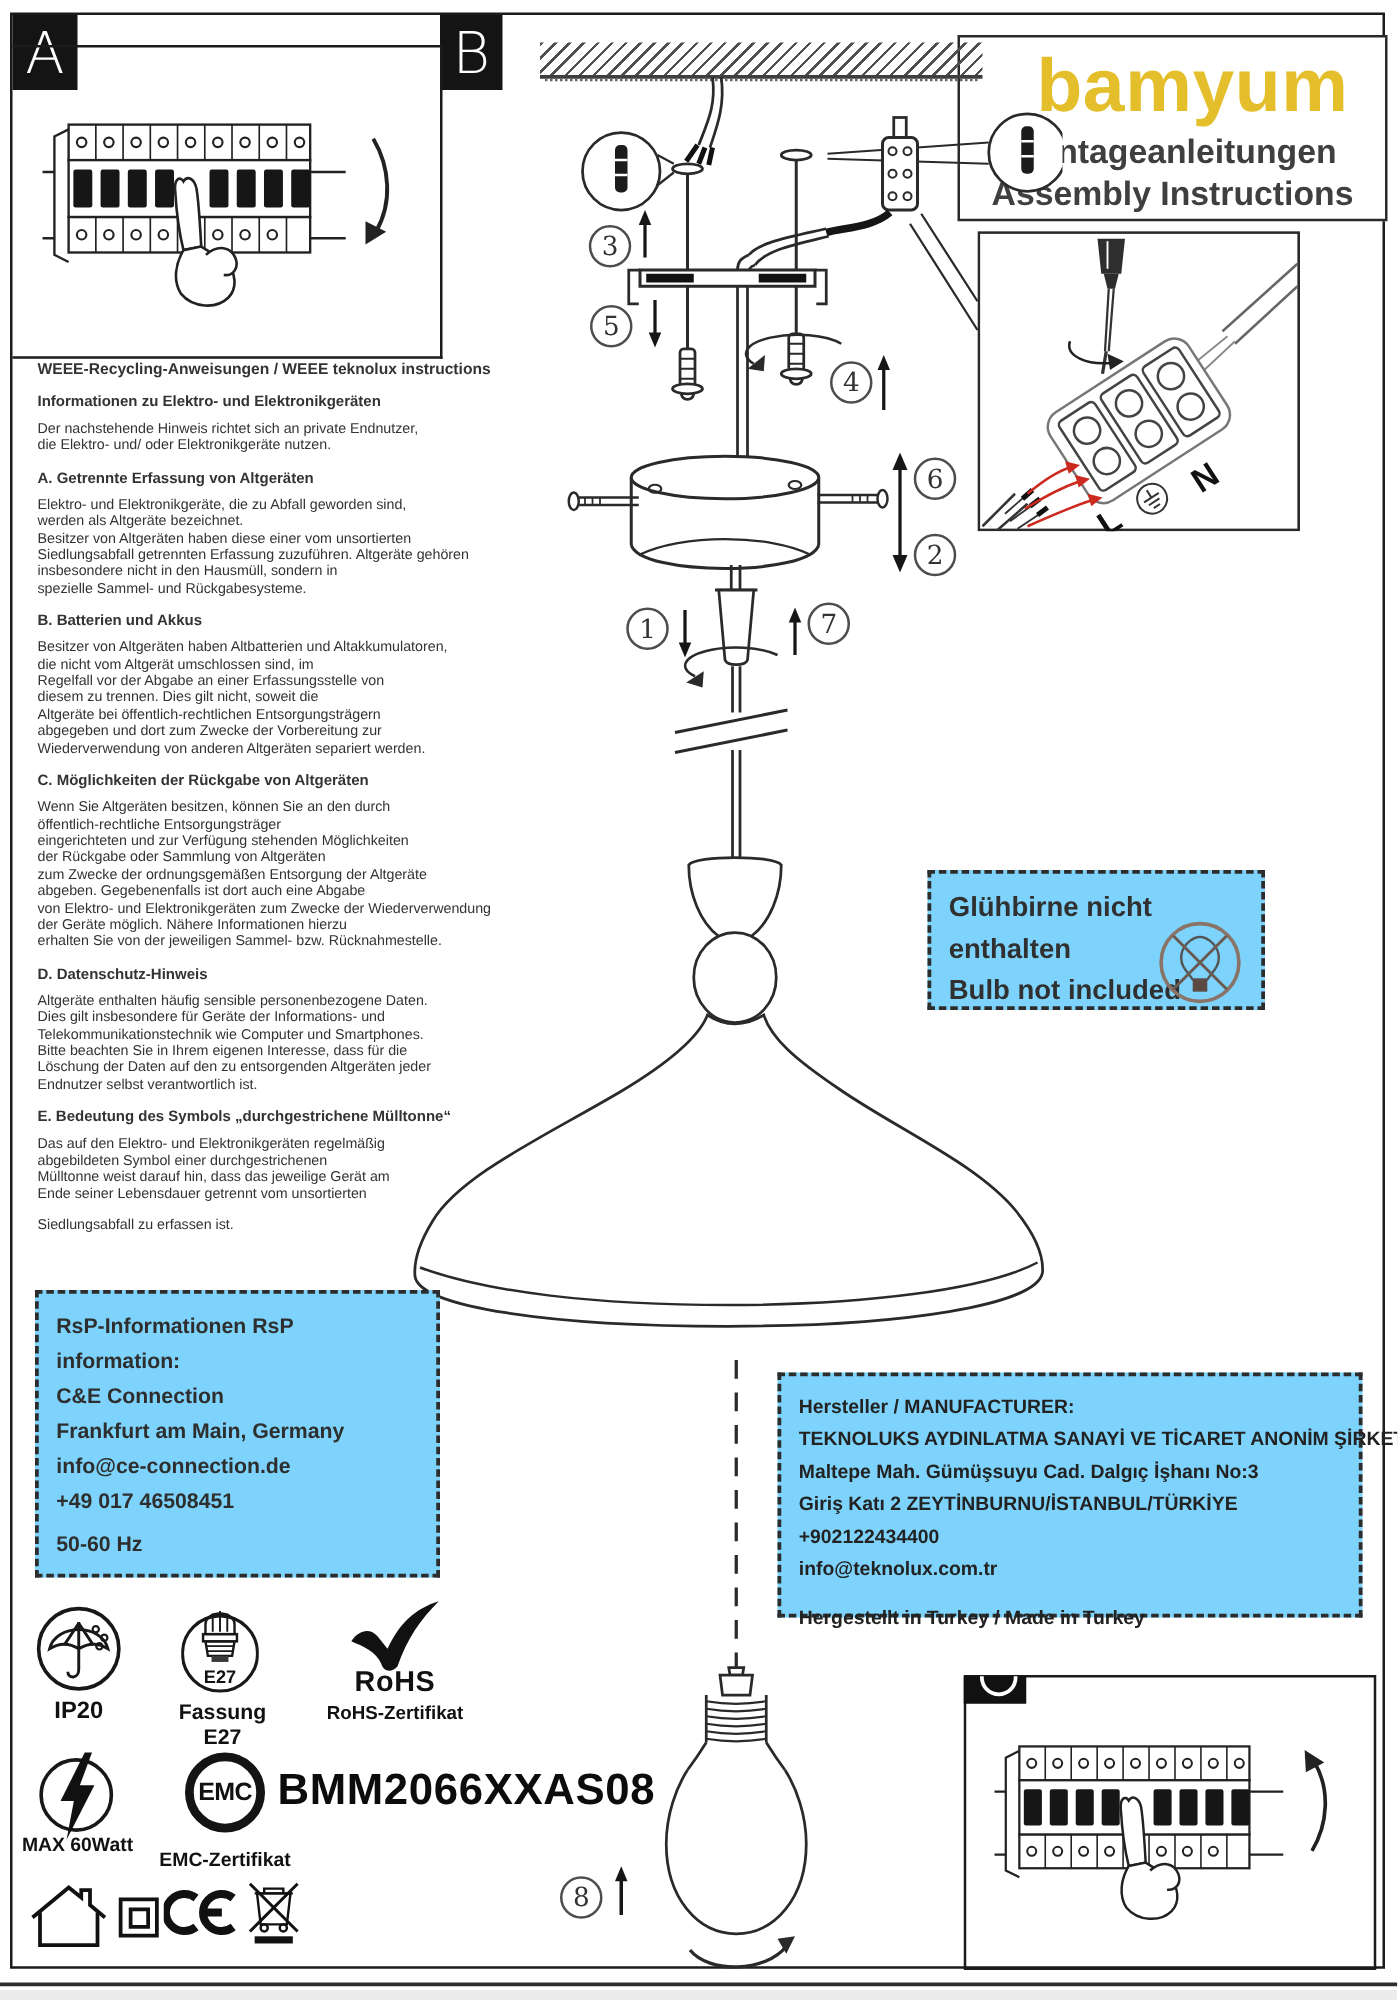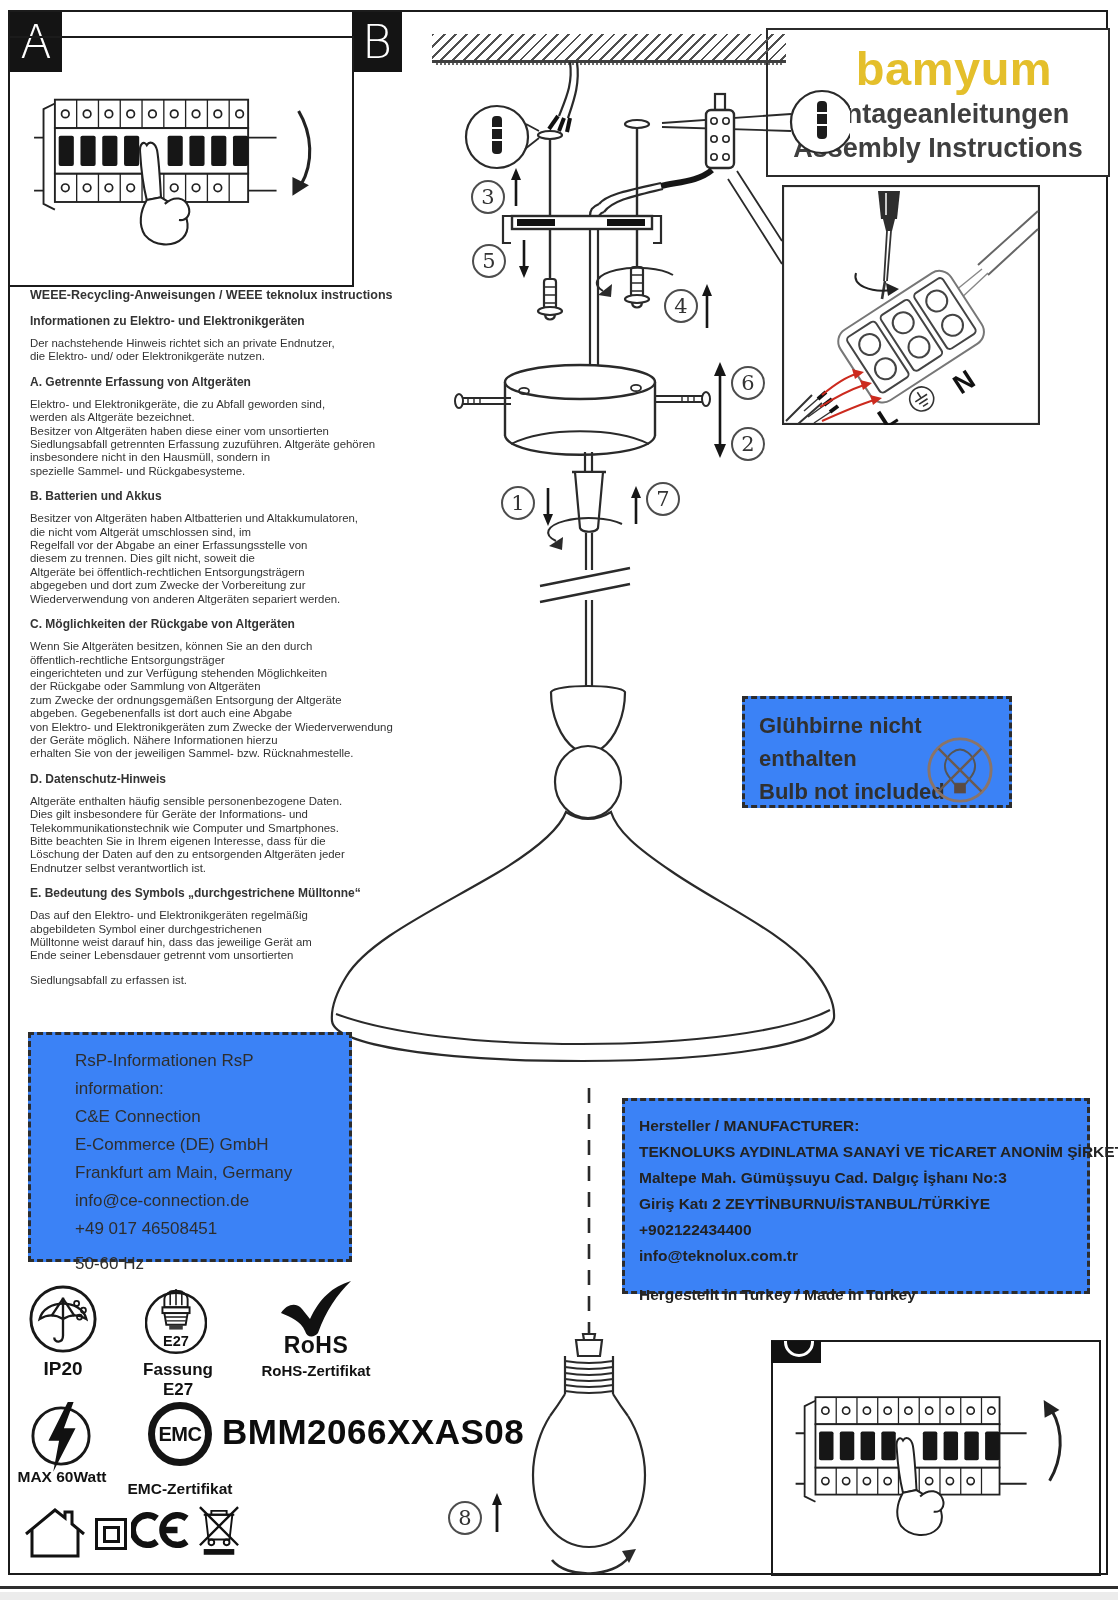--- a/index.html
+++ b/index.html
@@ -13,37 +13,37 @@
   
   .seclabel{width:52px;height:60px;background:#141414;color:#fff;display:flex;align-items:center;justify-content:center;
             font-family:"DejaVu Sans",sans-serif;font-size:46px;font-weight:300;}
   .panelA{left:10px;top:36px;width:342px;height:247px;border:2px solid #1b1b1b;border-left:none;}
   .panelC{left:771px;top:1340px;width:326px;height:232px;border:2px solid #1b1b1b;}
   .labelC{left:771px;top:1341px;width:50px;height:22px;background:#111;overflow:hidden;}
   .labelC span{position:absolute;left:13px;top:-14px;width:24px;height:24px;border:3.5px solid #fff;border-radius:50%;}
   
   .logobox{left:766px;top:28px;width:340px;height:145px;border:2px solid #2b2b2b;display:flex;flex-direction:column;
            align-items:center;justify-content:center;gap:3px;background:#fff;}
-  .brand{font-size:47px;font-weight:bold;letter-spacing:.5px;margin-left:32px;}
+  .brand{font-size:60px;font-weight:bold;letter-spacing:.5px;margin-left:32px;}
   .subt{font-size:27px;font-weight:bold;color:#3f3f3f;line-height:31px;text-align:center;}
   
   .hatch{left:432px;top:34px;width:354px;height:26px;
          background:repeating-linear-gradient(135deg,#4f4f4f 0 2px,transparent 2px 8px);
          border-bottom:3px solid #3f3f3f;}
   .hatchticks{left:436px;top:63px;width:346px;height:0;border-top:2px dotted #666;}
   
   .weee{left:30px;top:288px;width:402px;color:#333;}
   .weee-title{font-weight:bold;font-size:12.5px;margin-bottom:12px;}
   .weee-h{font-weight:bold;font-size:12px;margin:11px 0 9px;}
   .weee-b{font-size:11.4px;line-height:13.4px;white-space:pre-line;}
   .weee-f{font-size:11.4px;margin-top:11px;}
   
-  .dashbox{border:3px dashed #2c2c2c;background:#3b82f6;}
+  .dashbox{border:3px dashed #2c2c2c;background:#7dd3fc;}
   .rspbox{left:28px;top:1032px;width:292px;height:202px;padding:12px 12px 10px 14px;}
-  .rsp-line{font-size:17px;font-weight:normal;color:#2e2e2e;line-height:28px;margin-left:30px;}
+  .rsp-line{font-size:17px;font-weight:bold;color:#2e2e2e;line-height:28px;}
   .rsp-last{margin-top:7px;}
   .bulbbox{left:742px;top:696px;width:250px;height:96px;padding:10px 0 0 14px;}
   .bulb-de{font-size:22px;font-weight:bold;color:#303030;line-height:33px;}
   .mfrbox{left:622px;top:1098px;width:436px;height:168px;padding:12px 12px 10px 14px;}
   .mfr-line{font-size:15.5px;font-weight:bold;color:#222;line-height:26px;white-space:nowrap;}
   .mfr-made{margin-top:13px;}
   
   .step{width:30px;height:30px;border:2px solid #4d4d4d;border-radius:50%;background:#fff;
         display:flex;align-items:center;justify-content:center;
         font-family:"DejaVu Serif",serif;font-size:21px;color:#333;}
@@ -365,21 +365,20 @@
   <span class="abs step" style="left:471px;top:180px;">3</span>
   <span class="abs step" style="left:664px;top:289px;">4</span>
   <span class="abs step" style="left:472px;top:244px;">5</span>
   <span class="abs step" style="left:731px;top:366px;">6</span>
   <span class="abs step" style="left:646px;top:482px;">7</span>
   <span class="abs step" style="left:448px;top:1501px;">8</span>
 
   <div class="abs dashbox rspbox">
     <div class="rsp-line">RsP-Informationen RsP information:</div>
     <div class="rsp-line">C&amp;E Connection</div>
-    <div class="rsp-line">E-Commerce (DE) GmbH</div>
     <div class="rsp-line">Frankfurt am Main, Germany</div>
     <div class="rsp-line">info@ce-connection.de</div>
     <div class="rsp-line">+49 017 46508451</div>
     <div class="rsp-line rsp-last">50-60 Hz</div>
   </div>
 
   <div class="abs dashbox mfrbox">
     <div class="mfr-line">Hersteller / MANUFACTURER:</div>
     <div class="mfr-line">TEKNOLUKS AYDINLATMA SANAYİ VE TİCARET ANONİM ŞİRKETİ</div>
     <div class="mfr-line">Maltepe Mah. Gümüşsuyu Cad. Dalgıç İşhanı No:3</div>

